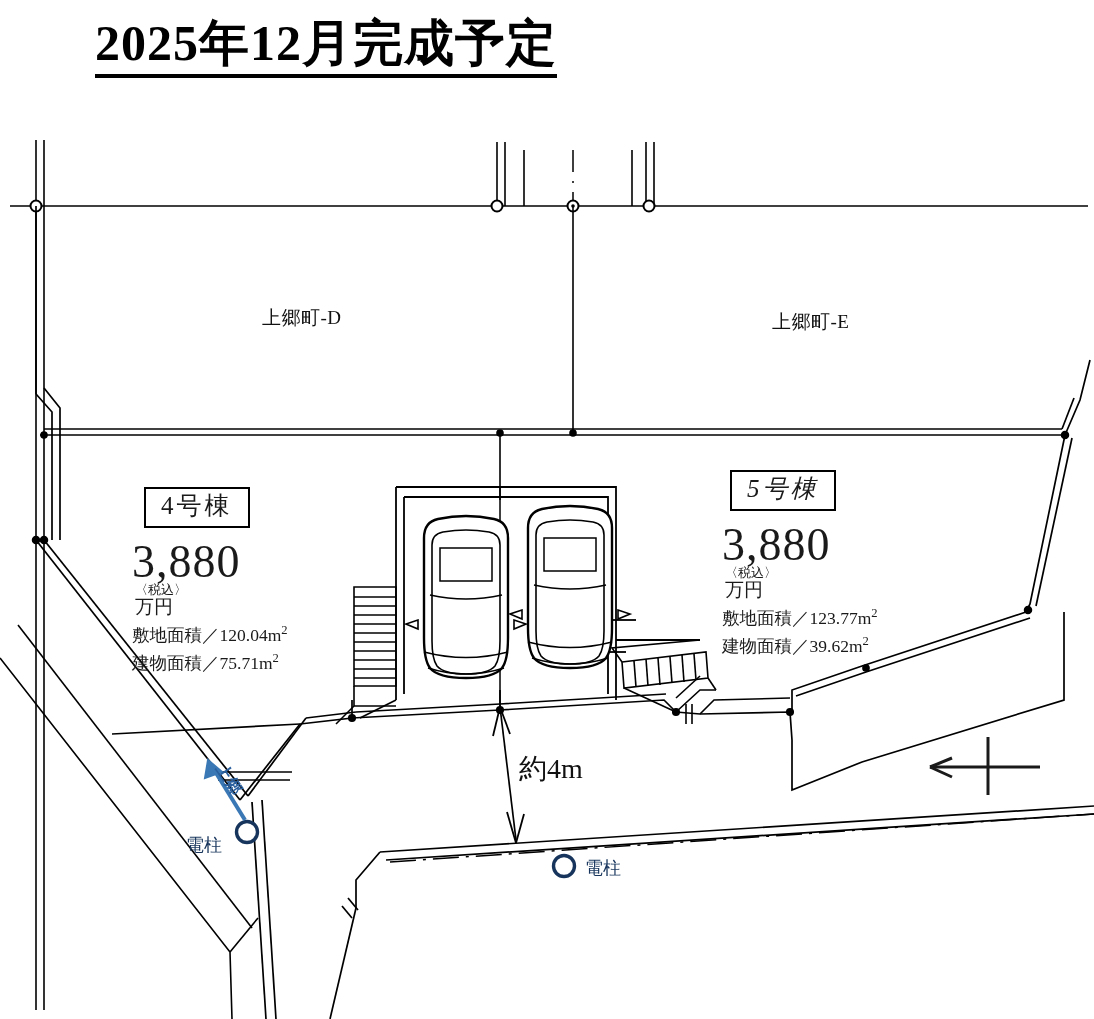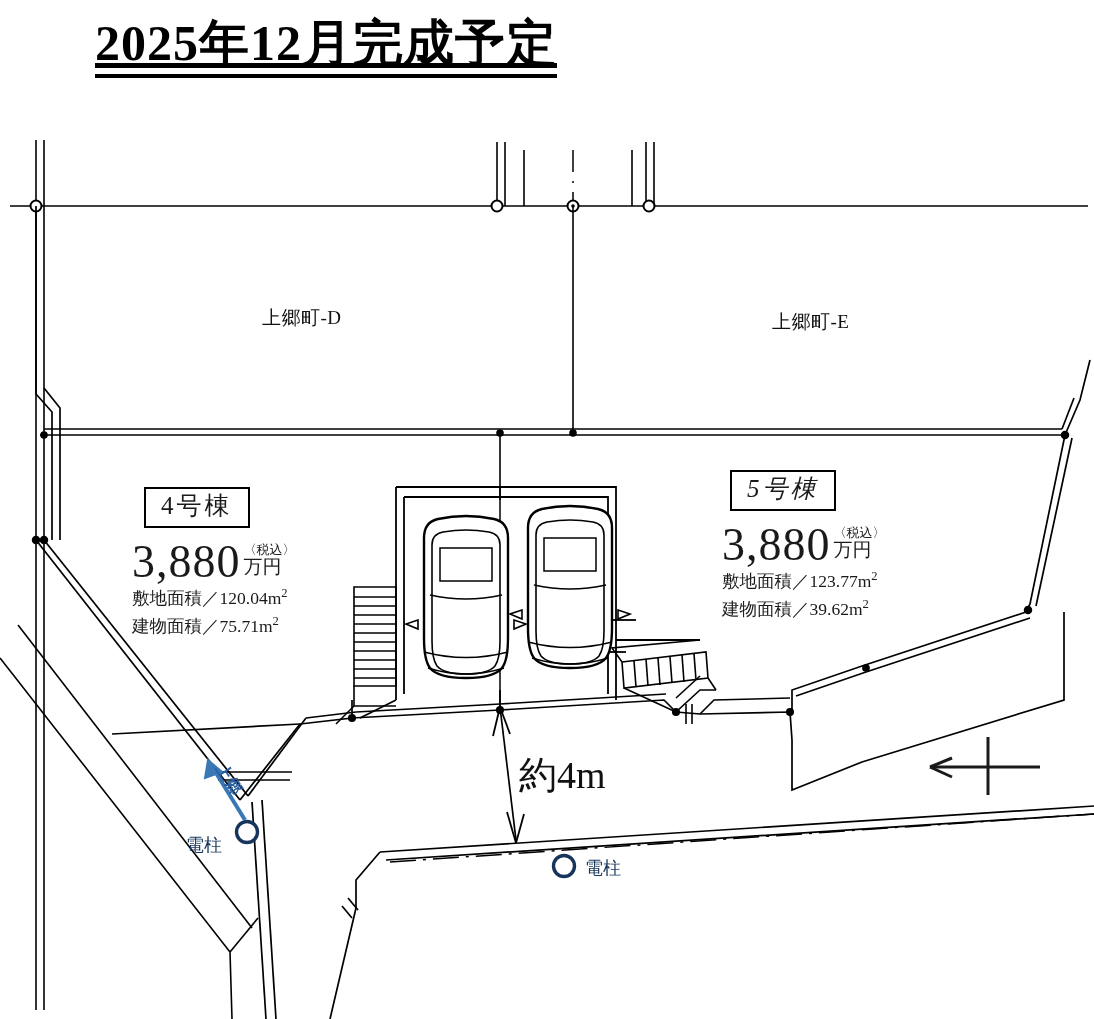--- a/index.html
+++ b/index.html
@@ -37,21 +37,20 @@
     font-family: "Liberation Serif", "DejaVu Serif", serif;
     font-size: 50px;
     font-weight: 700;
     letter-spacing: 1px;
     line-height: 1.1;
     color: #000000;
     white-space: nowrap;
     border-bottom: 4px solid #000000;
     padding-bottom: 3px;
     display: inline-block;
-    text-decoration: underline;
   }
   
   .lot-label {
     position: absolute;
     font-size: 19px;
     color: #111111;
     white-space: nowrap;
     z-index: 4;
     letter-spacing: 0.5px;
   }
@@ -74,22 +73,23 @@
     font-size: 25px;
     letter-spacing: 3px;
     line-height: 1.15;
     background: #ffffff;
   }
   #unit-block-4 .unit-badge-wrap { padding-left: 12px; }
   #unit-block-5 .unit-badge-wrap { padding-left: 8px; font-style: italic; }
 
   .price-row {
     display: flex;
-    align-items: center;
+    align-items: flex-start;
     margin-top: 12px;
+    flex-direction: column;
   }
   .price-value {
     font-size: 46px;
     letter-spacing: 1px;
     line-height: 0.95;
     font-family: "Liberation Serif", "DejaVu Serif", serif;
   }
   .price-suffix {
     display: inline-block;
     margin-left: 3px;
@@ -122,21 +122,21 @@
     font-size: 17px;
     color: #17355c;
   }
   #pole-label-left { left: 186px; top: 833px; font-size: 18px; }
   #pole-label-bottom { left: 585px; top: 856px; font-size: 18px; }
 
   #road-width-label {
     position: absolute;
     left: 519px;
     top: 750px;
-    font-size: 38px;
+    font-size: 28px;
     color: #111111;
     z-index: 6;
     white-space: nowrap;
     letter-spacing: 0px;
   }
   #access-label {
     position: absolute;
     left: 228px;
     top: 760px;
     font-size: 16px;

